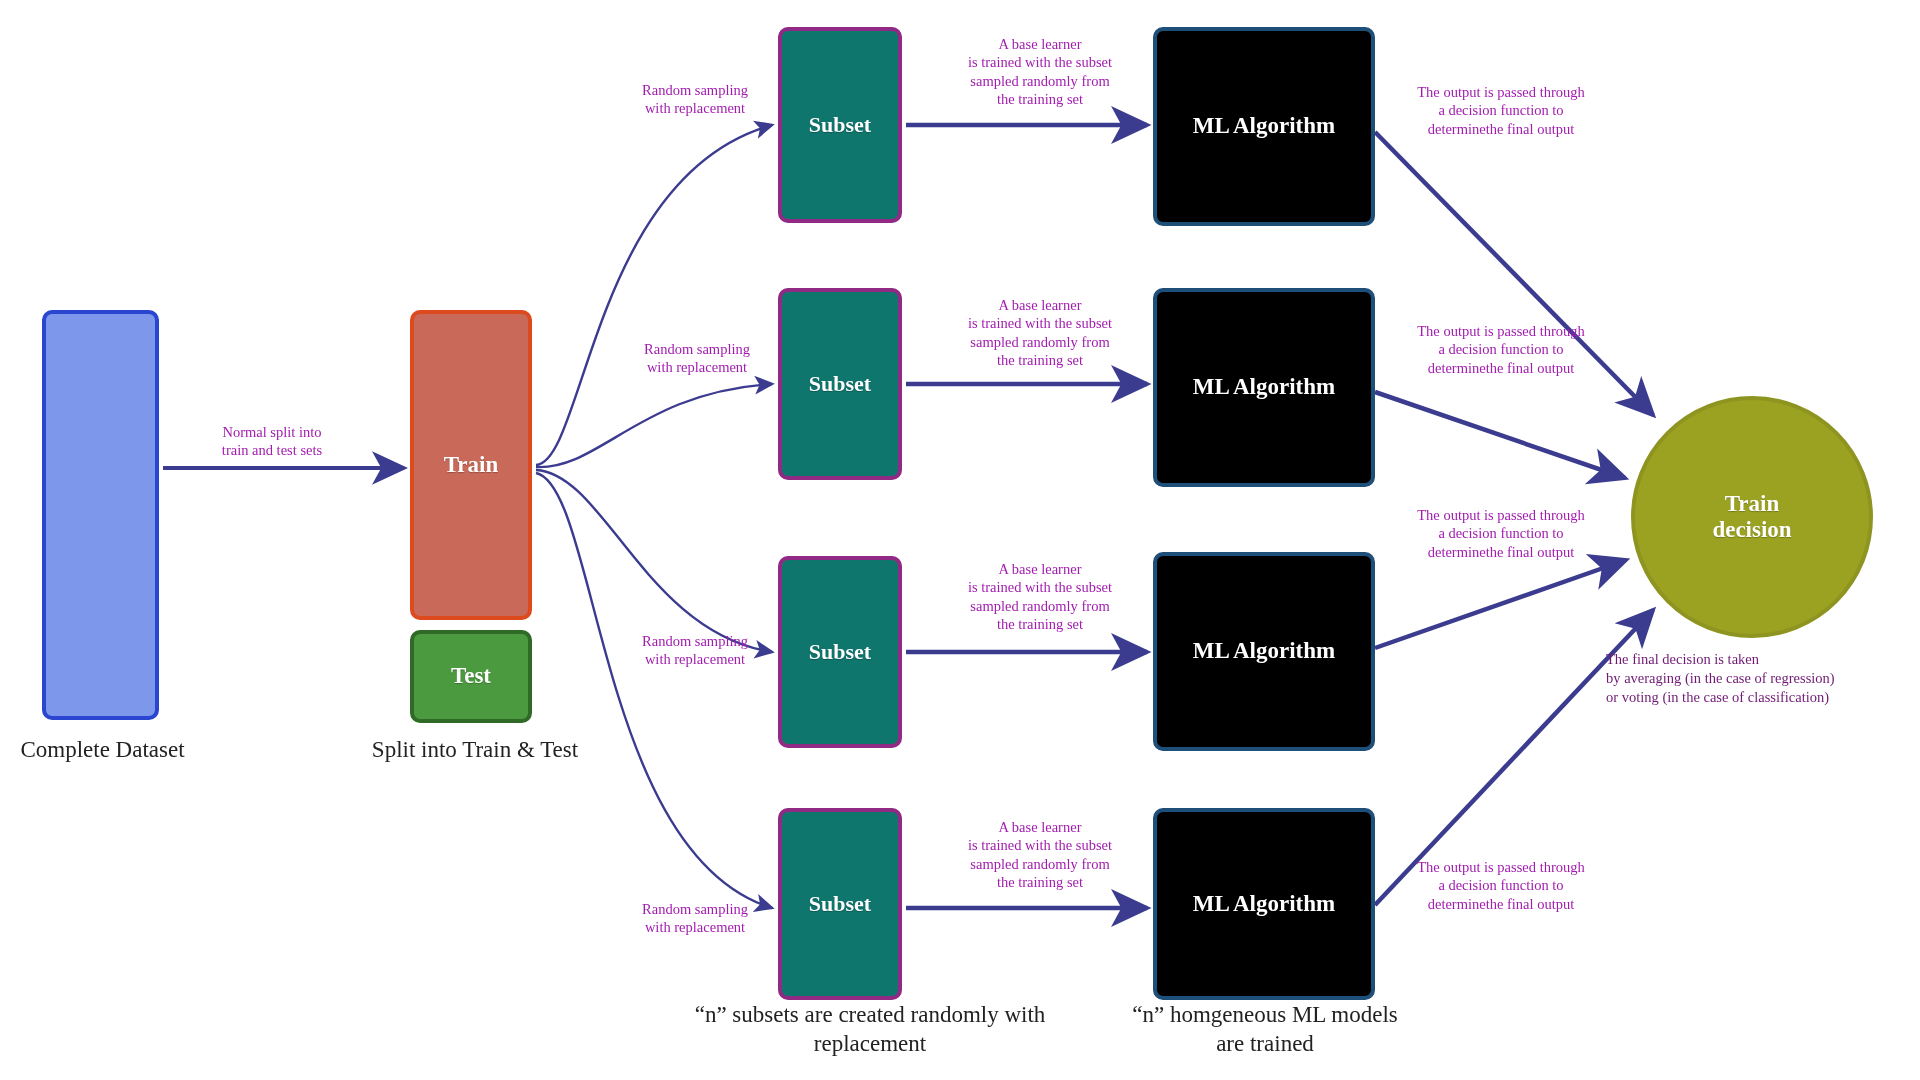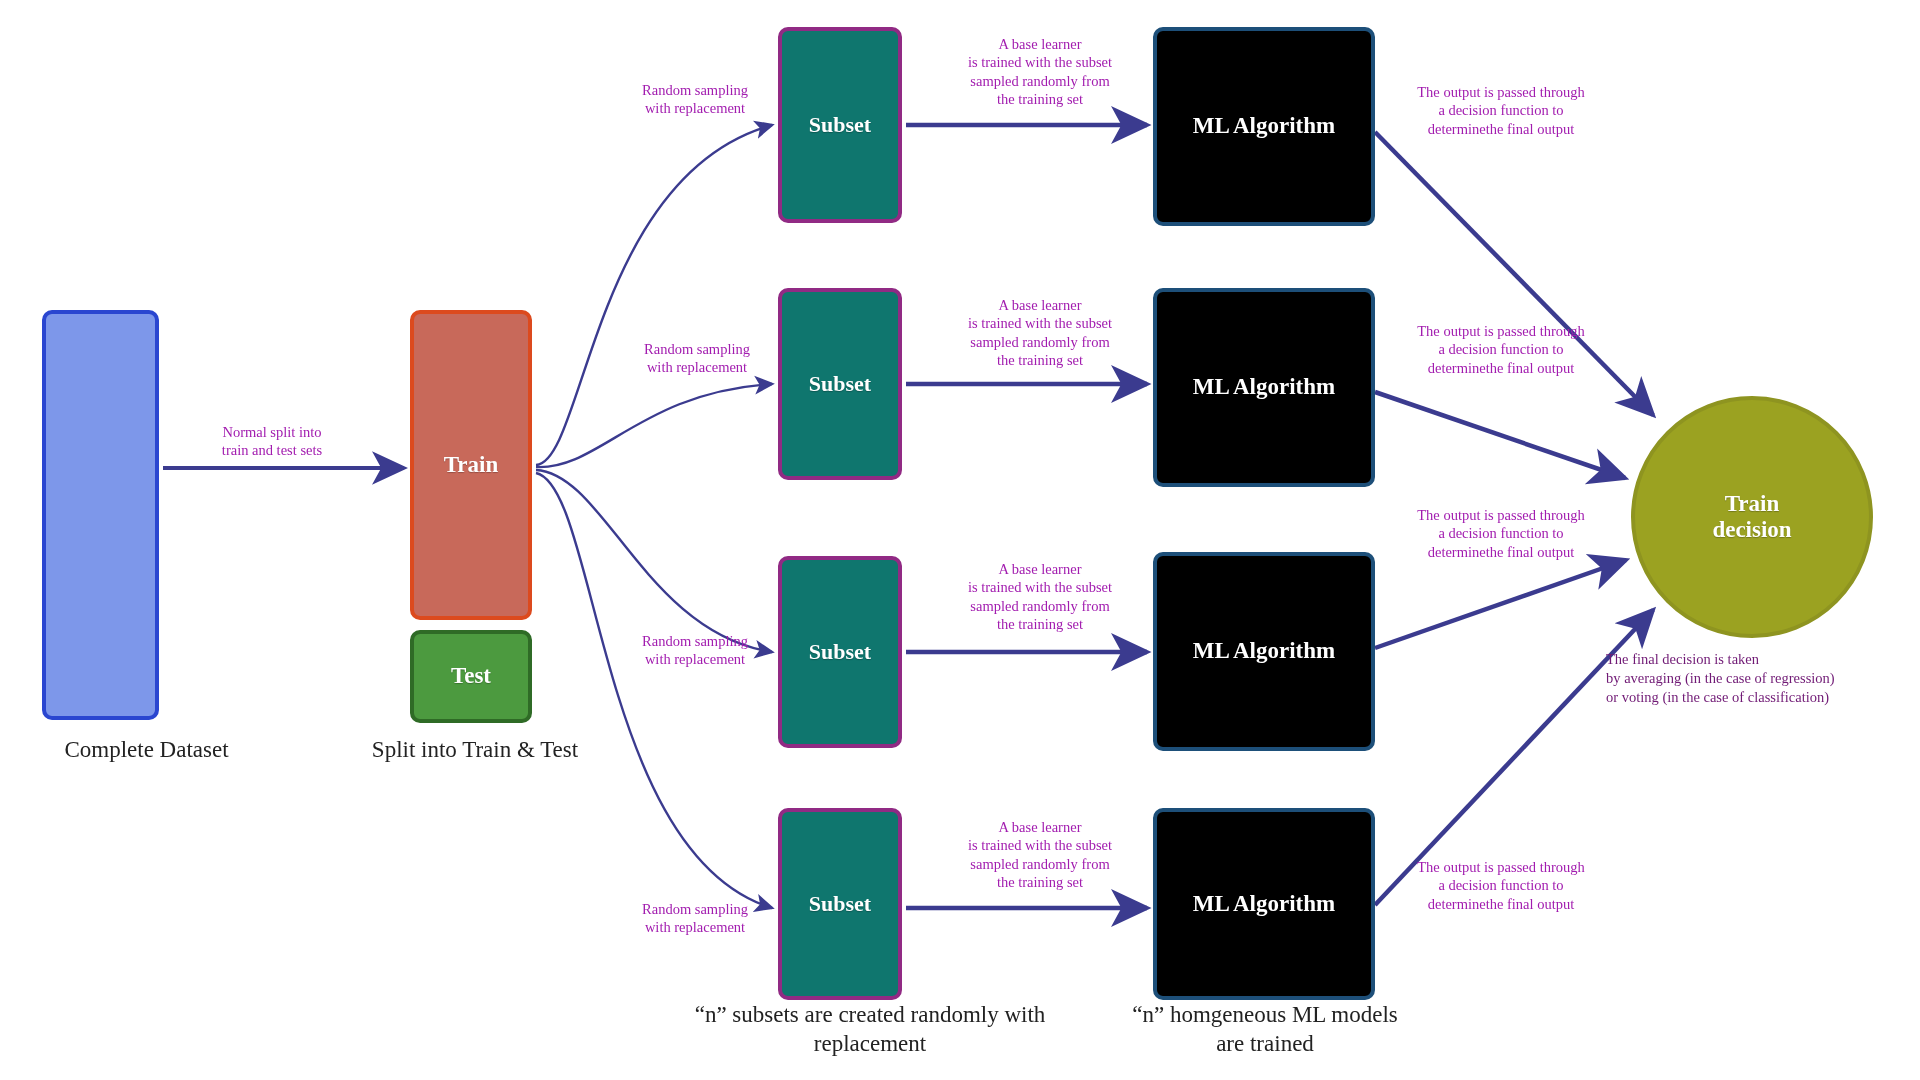--- a/index.html
+++ b/index.html
@@ -59,21 +59,21 @@
     <line x1="906" y1="652" x2="1147" y2="652" stroke="#3b3b8f" stroke-width="4.5" marker-end="url(#ahs)"></line>
     <line x1="906" y1="908" x2="1147" y2="908" stroke="#3b3b8f" stroke-width="4.5" marker-end="url(#ahs)"></line>
 
     <line x1="1375" y1="132" x2="1653" y2="415" stroke="#3b3b8f" stroke-width="4.5" marker-end="url(#ahs)"></line>
     <line x1="1375" y1="392" x2="1625" y2="478" stroke="#3b3b8f" stroke-width="4.5" marker-end="url(#ahs)"></line>
     <line x1="1375" y1="648" x2="1626" y2="560" stroke="#3b3b8f" stroke-width="4.5" marker-end="url(#ahs)"></line>
     <line x1="1375" y1="905" x2="1653" y2="610" stroke="#3b3b8f" stroke-width="4.5" marker-end="url(#ahs)"></line>
   </svg>
 
   <div class="node n-dataset" style="left:42px;top:310px;width:117px;height:410px;"></div>
-  <div class="cap" style="left:0px;top:735px;width:205px;padding-left:44px;">
+  <div class="cap" style="left:0px;top:735px;width:205px;">
     <span>Complete</span>
     <span>Dataset</span>
   </div>
 
   <div class="node n-test" style="left:410px;top:630px;width:122px;height:93px;">
     <span>Test</span>
   </div>
 
   <div class="node n-train" style="left:410px;top:310px;width:122px;height:310px;">
     <span>Train</span>

